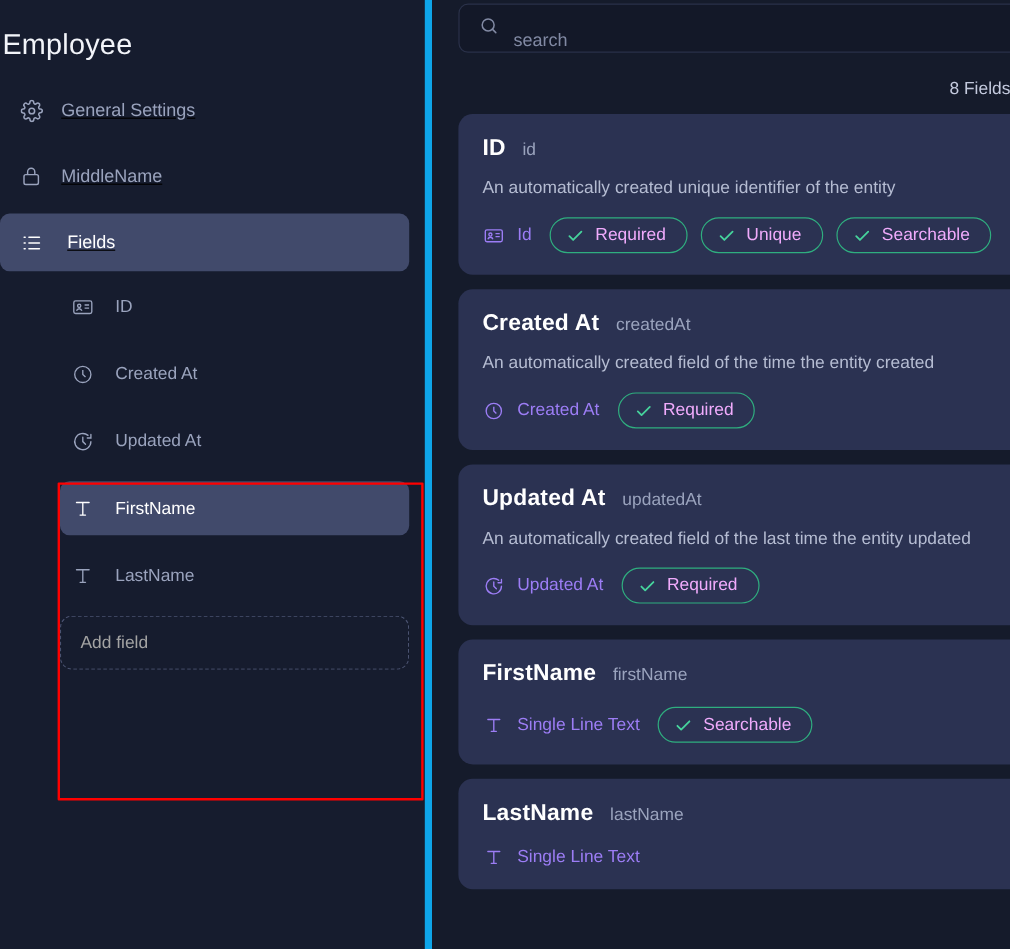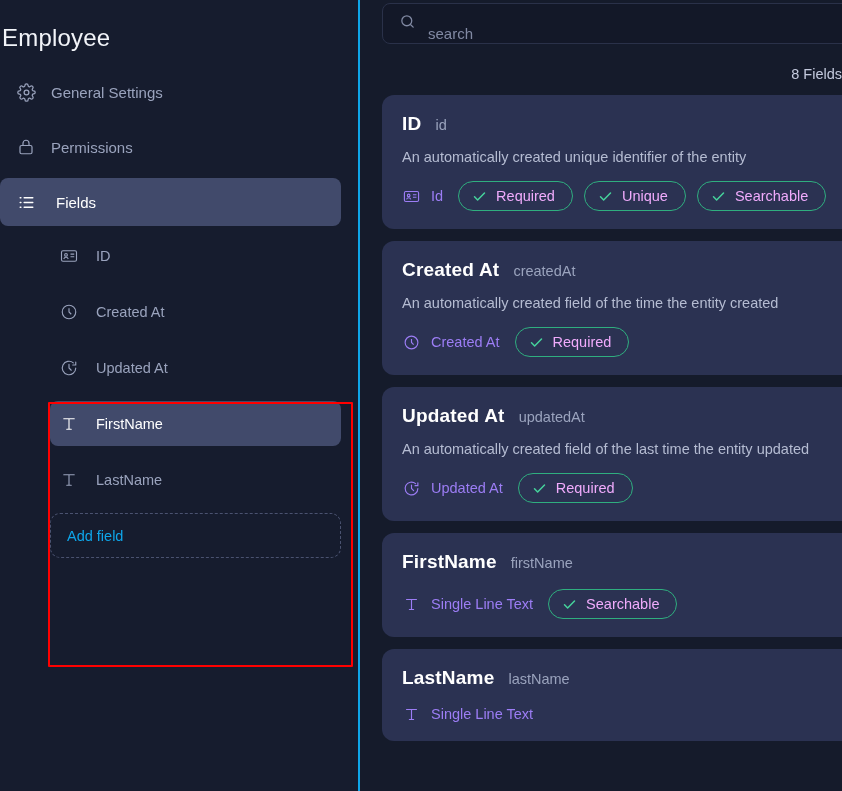--- a/index.html
+++ b/index.html
@@ -9,33 +9,33 @@
     font-family: "Liberation Sans", sans-serif;
     overflow: hidden;
   }
   .root { position: relative; width: 842px; height: 791px; display: flex; background:#151b2b; }
 
   
   .sidebar {
     position: relative;
     width: 360px; height: 791px;
     background: #161c2e;
-    border-right: 2px solid #0ea5e9;
+    border-right: 6px solid #0ea5e9;
     flex: 0 0 360px;
     padding: 0;
   }
   .sidebar-title {
     color: #f2f4f9;
     font-size: 24px;
     font-weight: 400;
     letter-spacing: 0.2px;
     padding: 26px 0 0 2px;
     line-height: 1;
   }
-  .nav { margin-top: 18px; }
+  .nav { margin-top: 18px; text-decoration: underline; }
   .nav-item {
     display: flex; align-items: center;
     gap: 15px;
     height: 48px;
     padding-left: 16px;
     border-radius: 8px;
     color: #9aa3bd;
     font-size: 15px;
     cursor: pointer;
     margin-bottom: 7px;
@@ -62,21 +62,21 @@
   .field-item.active { background: #414a6b; color: #ffffff; }
   .field-icon { width: 18px; height:18px; display:flex; align-items:center; justify-content:center; flex:0 0 18px; }
 
   .add-field {
     margin: 8px 0 0 50px;
     width: 291px; height: 45px;
     border: 1px dashed #4a5270;
     border-radius: 10px;
     display: flex; align-items: center;
     padding-left: 16px;
-    color: #0ea5e9;
+    color: #a3a3a3;
     font-size: 14.5px;
     cursor: pointer;
   }
 
   
   .annotation-box {
     position: absolute;
     left: 48px; top: 402px;
     width: 305px; height: 265px;
     border: 2px solid #ff0000;
@@ -150,21 +150,21 @@
         <span>General Settings</span>
       </div>
 
       <div class="nav-item">
         <span class="nav-icon">
           <svg width="18" height="18" viewBox="0 0 24 24" fill="none" stroke="#9aa3bd" stroke-width="1.6">
             <rect x="4" y="10" width="16" height="11" rx="2"></rect>
             <path d="M8 10V7a4 4 0 0 1 8 0v3"></path>
           </svg>
         </span>
-        <span>Permissions</span>
+        <span>MiddleName</span>
       </div>
 
       <div class="nav-item active">
         <span class="nav-icon">
           <svg width="19" height="19" viewBox="0 0 24 24" fill="none" stroke="#ffffff" stroke-width="1.7" stroke-linecap="round">
             <path d="M9 6h11M9 12h11M9 18h11"></path>
             <path d="M4 6h1M4 12h1M4 18h1"></path>
           </svg>
         </span>
         <span>Fields</span>

